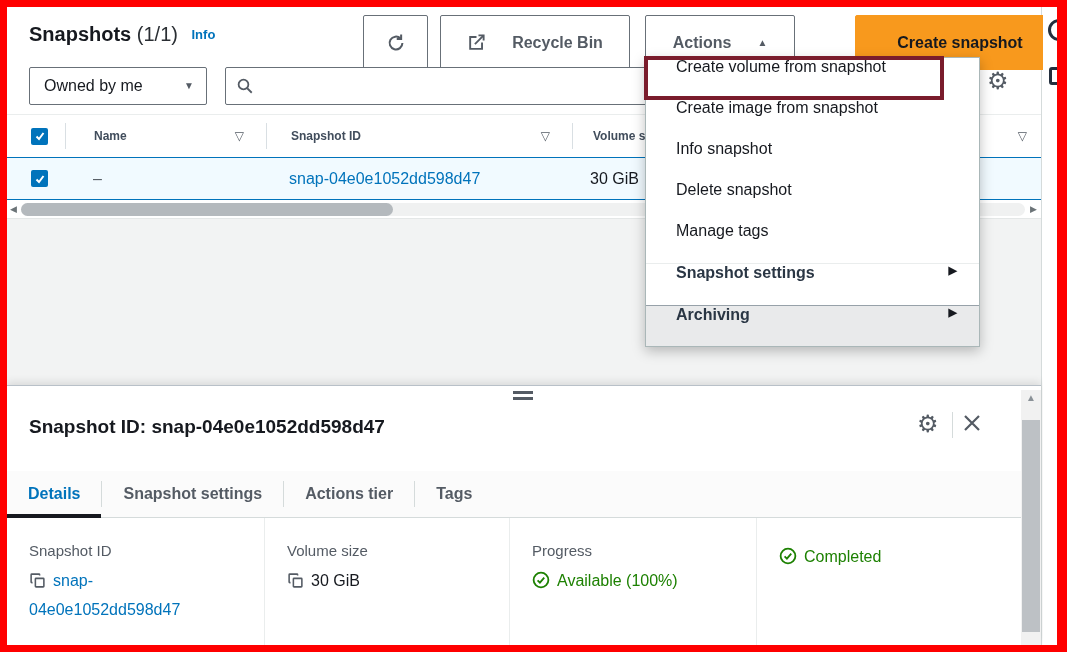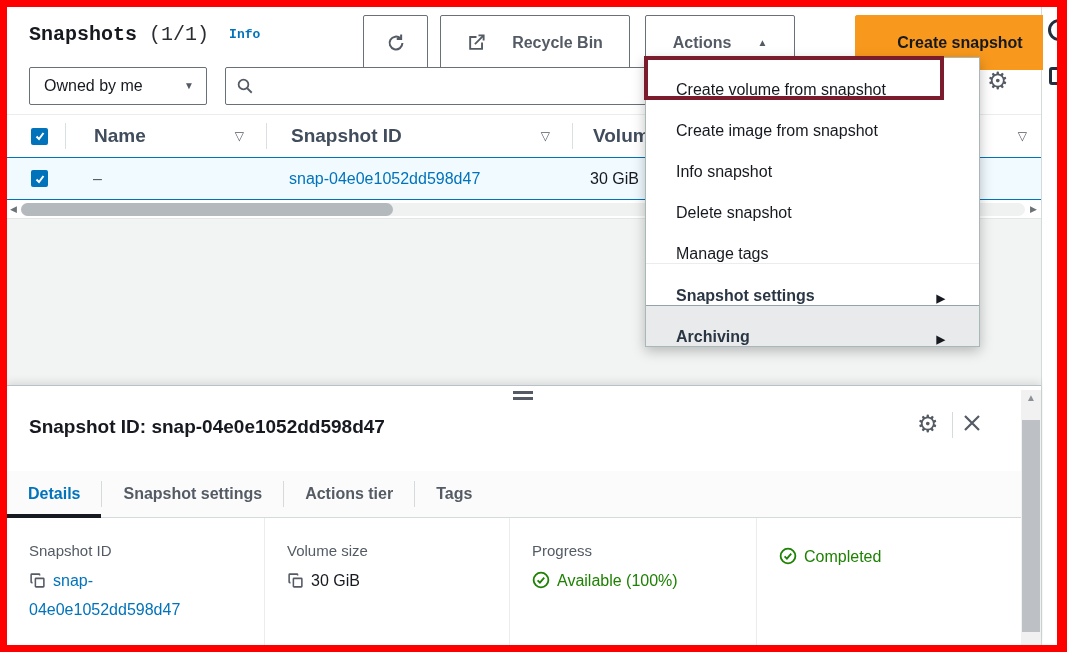--- a/index.html
+++ b/index.html
@@ -11,21 +11,21 @@
 
   
   .app { position:absolute; left:7px; top:7px; width:1035px; height:638px; background:#fff; border-right:1px solid #d5dbdb; z-index:1; }
 
   
   .right-strip { position:absolute; left:1043px; top:7px; width:14px; height:638px; background:#fff; overflow:hidden; z-index:2; }
   .clip-circle { position:absolute; left:5px; top:12px; width:22px; height:22px; border:3px solid #232f3e; border-radius:50%; }
   .clip-mark   { position:absolute; left:6px; top:60px; width:16px; height:18px; border:3px solid #232f3e; border-radius:3px; }
 
   
-  .page-title { position:absolute; left:22px; top:16px; font-size:20px; color:#16191f; white-space:nowrap;font-family:Liberation Mono, monospace; }
+  .page-title { position:absolute; left:22px; top:16px; font-size:20px; color:#16191f; white-space:nowrap; }
   .page-title b { font-weight:bold; }
   .page-title .count { font-weight:normal; color:#2a2e33; }
   .info-link { font-size:13px; font-weight:bold; color:#0073bb; margin-left:8px; vertical-align:2px; cursor:pointer; }
 
   .btn { position:absolute; top:8px; height:55px; background:#fff; border:1px solid #687078; border-radius:2px;
          display:flex; align-items:center; justify-content:center; gap:26px;
          font-size:16px; font-weight:bold; color:#545b64; cursor:pointer; }
   .btn-refresh { left:356px; width:65px; }
   .btn-recycle { left:433px; width:190px; }
   .btn-actions { left:638px; width:150px; }
@@ -43,42 +43,42 @@
   .search-box input::placeholder { color:#687078; font-style:italic; }
   .icon-gear { position:absolute; left:980px; top:62px; font-size:24px; color:#545b64; cursor:pointer; line-height:1; }
 
   
   .thead { position:absolute; left:0; right:0; top:107px; height:43px; border-top:1px solid #eaeded; display:flex; align-items:center; background:#fff; }
   .trow  { position:absolute; left:0; right:0; top:150px; height:43px; background:#f1faff; border-top:1px solid #0073bb; border-bottom:1px solid #0073bb; display:flex; align-items:center; }
   .col-check { width:58px; display:flex; align-items:center; padding-left:24px; }
   .col-name  { width:200px; display:flex; align-items:center; padding-left:28px; }
   .col-snap  { width:305px; display:flex; align-items:center; padding-left:24px; }
   .col-vol   { flex:1; display:flex; align-items:center; padding-left:20px; position:relative; }
-  .th-label { font-size:19px; font-weight:bold; color:#414d5c; }
+  .th-label { font-size:12px; font-weight:bold; color:#414d5c; }
   .sort-ic { margin-left:auto; margin-right:22px; font-size:12px; color:#545b64; cursor:pointer; }
   .sort-far { position:absolute; right:14px; font-size:12px; color:#545b64; cursor:pointer; }
   .vdiv { width:1px; height:26px; background:#d9dfe3; }
   .checkbox { width:17px; height:17px; background:#0073bb; border-radius:2px; display:flex; align-items:center; justify-content:center; cursor:pointer; }
   .cell-text { font-size:16px; color:#16191f; }
   .cell-dash { font-size:16px; color:#545b64; }
   .link { color:#0073bb; text-decoration:none; cursor:pointer; }
 
   
   .hscroll { position:absolute; left:0; right:0; top:194px; height:18px; background:#fff; border-bottom:1px solid #e4e7e7; }
   .hscroll .arrow-l { position:absolute; left:3px;  top:3px; font-size:9px; color:#6b7377; cursor:pointer; }
   .hscroll .arrow-r { position:absolute; right:4px; top:3px; font-size:9px; color:#6b7377; cursor:pointer; }
   .hscroll .track { position:absolute; left:14px; right:16px; top:2px; height:13px; background:#f0f1f1; border-radius:7px; }
   .hscroll .thumb { position:absolute; left:14px; top:2px; width:372px; height:13px; background:#b4b9bd; border-radius:7px; cursor:pointer; }
 
   .mid-gray { position:absolute; left:0; right:0; top:212px; height:166px; background:#f2f3f3; }
 
   
   .menu { position:absolute; left:645px; top:57px; width:335px; background:#fff; border:1px solid #aab7b8;
           box-shadow:0 4px 12px rgba(0,0,0,0.25); z-index:60; }
-  .menu-item { height:41px; display:flex; align-items:flex-end; justify-content:space-between; padding:0 34px 0 30px;
+  .menu-item { height:41px; display:flex; align-items:flex-start; justify-content:space-between; padding:0 22px 0 30px;
                font-size:16px; color:#16191f; cursor:pointer; position:relative; background:#fff; }
   .menu-item .sub-arrow { font-size:11px; color:#16191f; }
   .menu-sep { border-top:1px solid #eaeded; }
   .menu-item.bold { font-weight:bold; color:#2a3644; }
   .menu-item.hovered { background:#e9eaeb; border-top:1px solid #97a1a9; }
   .annotation-box { position:absolute; left:-2px; top:-2px; width:300px; height:44px; border:4px solid #7a1c2c; pointer-events:none; z-index:3; }
 
   
   .panel { position:absolute; left:0; right:0; top:378px; height:260px; background:#fff;
            border-top:1px solid #b8c0c8; box-shadow:0 -3px 8px rgba(0,0,0,0.10); }

